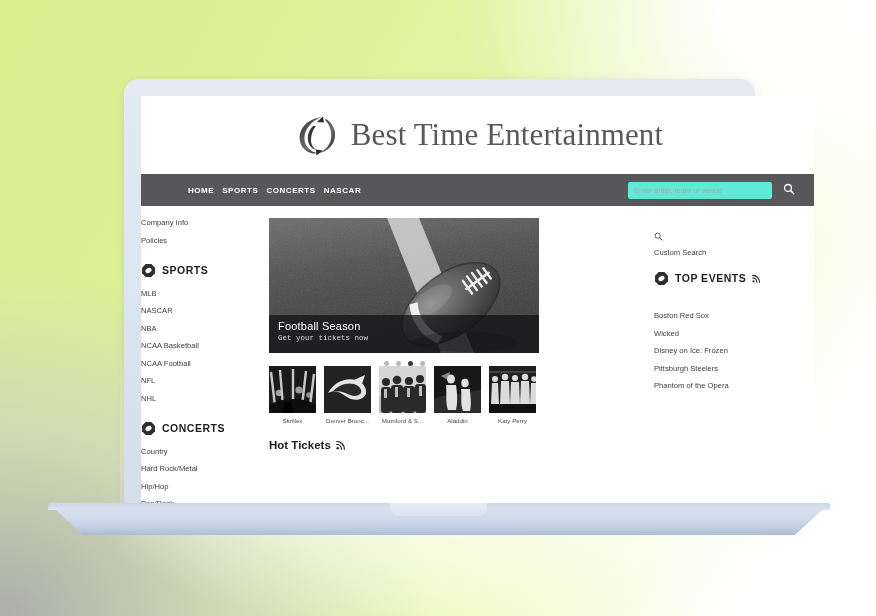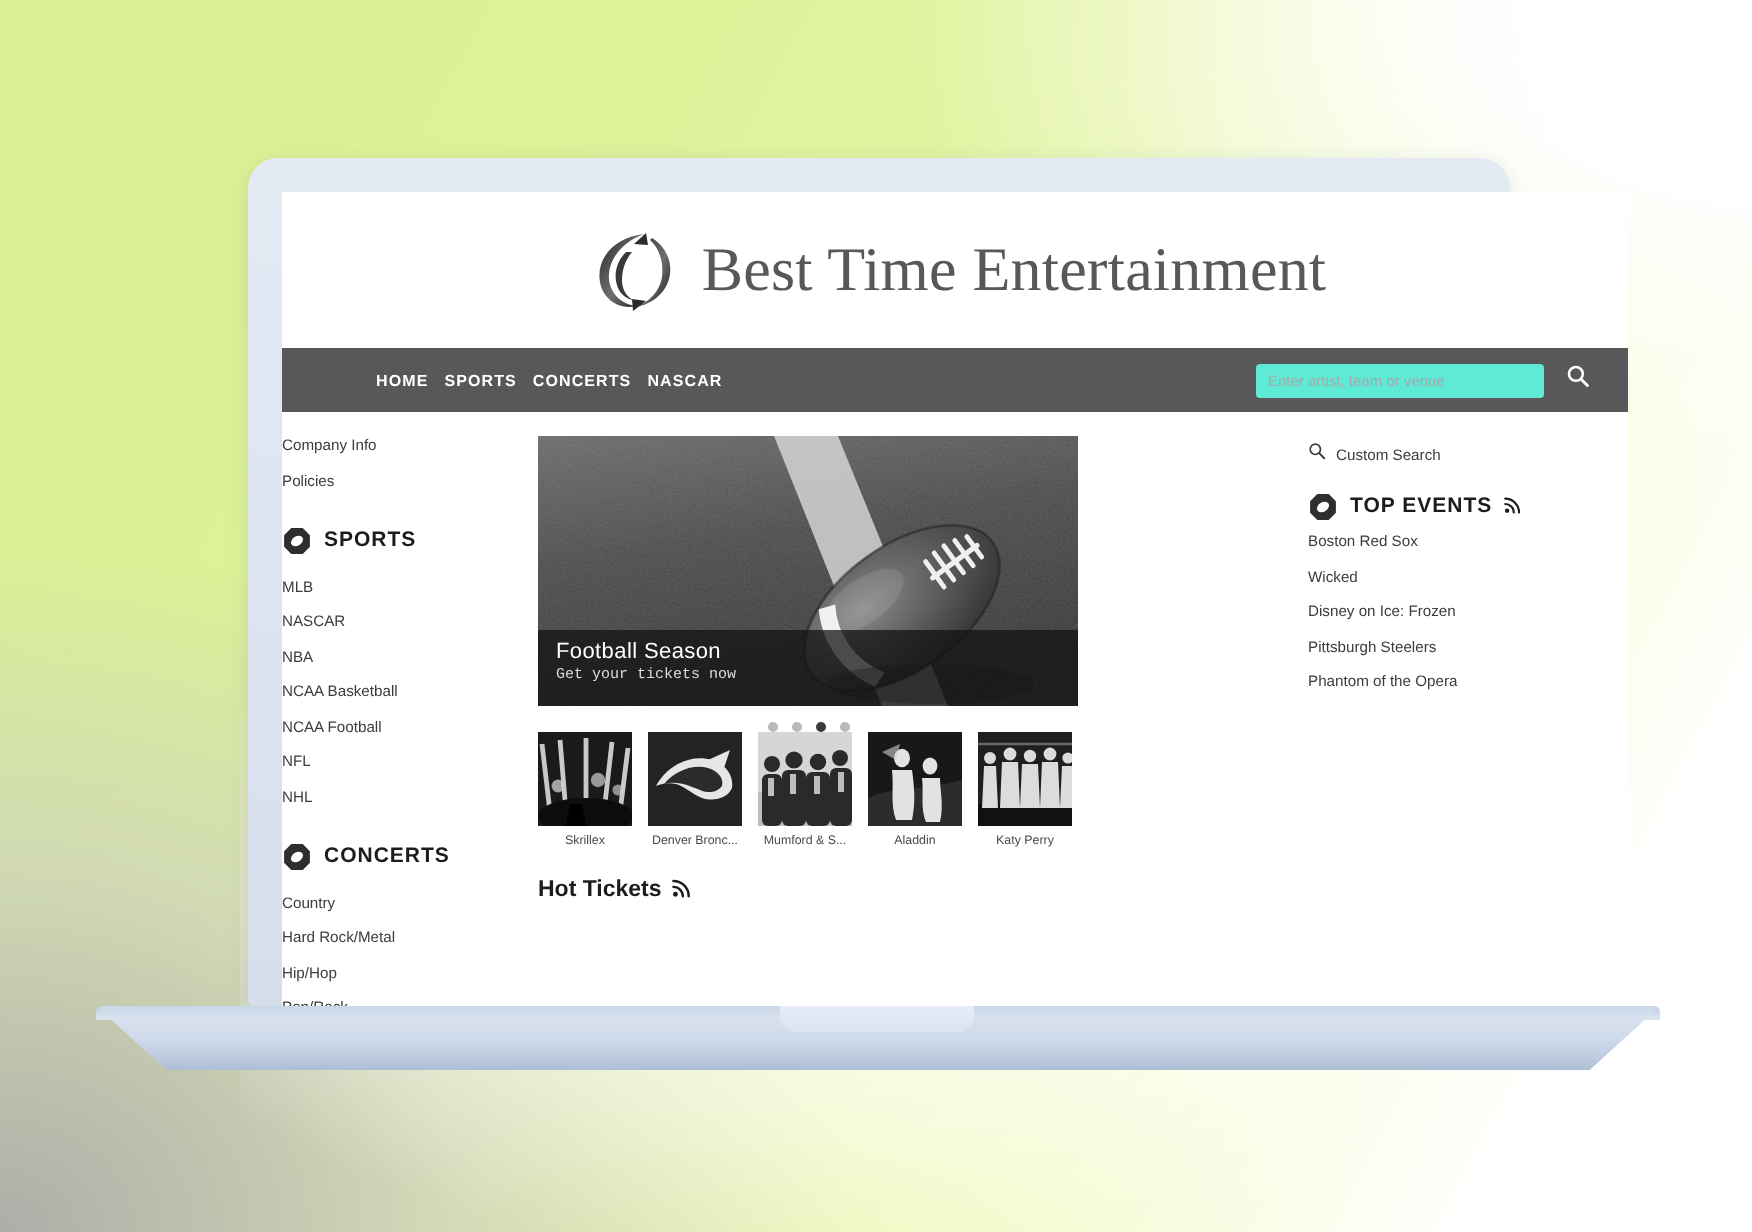--- a/index.html
+++ b/index.html
@@ -161,23 +161,24 @@
   .section-title {
     font-size: 10.5px;
     font-weight: bold;
     color: #1c1c1e;
     letter-spacing: 0.5px;
   }
   .badge-icon { width: 15px; height: 15px; flex: 0 0 auto; }
 
   
   .custom-search {
-    display: flex; align-items: flex-end; gap: 5px;
-    margin: 3px 0 0 0;
+    display: flex; align-items: flex-start; gap: 5px;
+    margin: 14px 0 0 0;
     cursor: pointer;
+    flex-direction: column;
   }
   .custom-search span { font-size: 7.6px; color: #3c3c3e; }
 
   
   .hero {
     width: 270px; height: 135px;
     position: relative;
     overflow: hidden;
     background: #6e6e6e;
     padding-left: 20px;
@@ -498,21 +499,21 @@
         <div class="custom-search">
           <span>
             <svg viewBox="0 0 14 14" width="9" height="9">
               <circle cx="5.7" cy="5.7" r="4" fill="none" stroke="#3c3c3e" stroke-width="1.3"></circle>
               <line x1="8.7" y1="8.7" x2="12.6" y2="12.6" stroke="#3c3c3e" stroke-width="1.5" stroke-linecap="round"></line>
             </svg>
           </span>
           <span>Custom Search</span>
         </div>
 
-        <div class="section-head" style="margin-top:12px;margin-bottom:4px;">
+        <div class="section-head" style="margin-top:12px;margin-bottom:24px;">
           <span class="badge-icon">
             <svg viewBox="0 0 20 20" width="15" height="15">
               <path d="M6.2 1.4h7.6l4.8 4.8v7.6l-4.8 4.8H6.2L1.4 13.8V6.2Z" fill="#2e2e30"></path>
               <ellipse cx="10" cy="10" rx="4.3" ry="3.1" transform="rotate(-32 10 10)" fill="#ffffff"></ellipse>
             </svg>
           </span>
           <span class="section-title">TOP EVENTS</span>
           <span>
             <svg viewBox="0 0 14 14" width="9" height="9">
               <circle cx="2.4" cy="11.4" r="1.7" fill="#1c1c1e"></circle>

